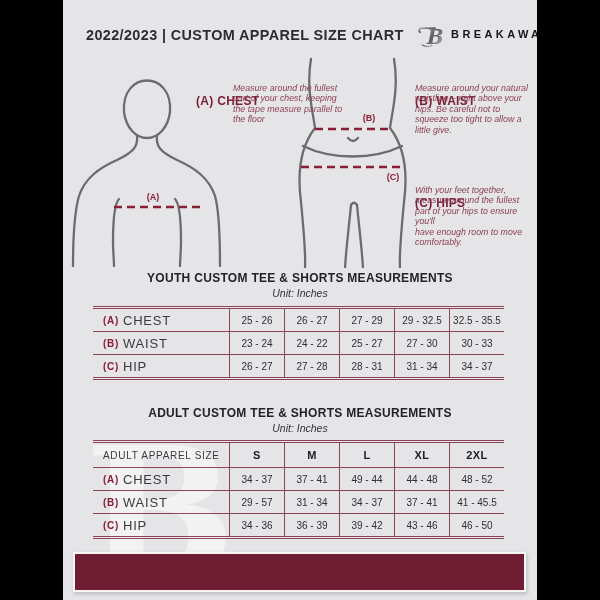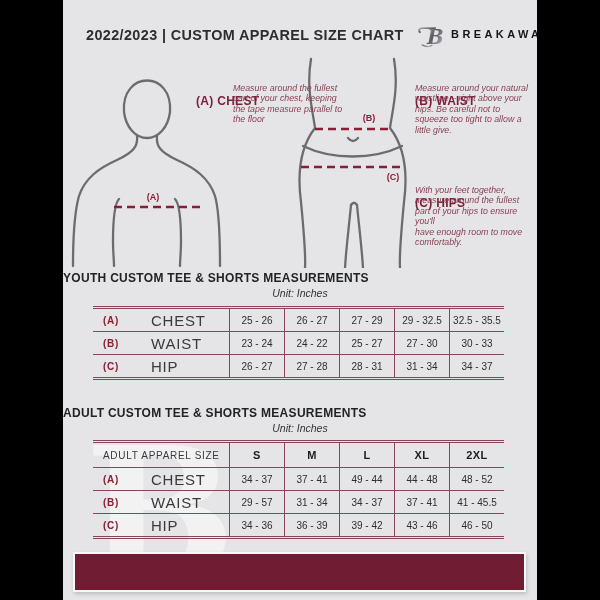--- a/index.html
+++ b/index.html
@@ -20,37 +20,37 @@
   .brand-name { font-weight:bold; font-size:11px; letter-spacing:3.4px; color:#161618; }
   
   .guide-heading { position:absolute; font-weight:bold; font-size:12px; color:#7c1d36; letter-spacing:0.3px;margin-top:32px; }
   .guide-text { position:absolute; font-style:italic; font-size:8.8px; line-height:10.4px;
                 color:#8a3d52; white-space:pre-line; }
   .fig { position:absolute; }
   .body-line { fill:none; stroke:#6c6c70; stroke-width:2.3; stroke-linecap:round; }
   .dash-line { fill:none; stroke:#8a1e35; stroke-width:2.4; stroke-dasharray:8 5; }
   .marker { font-family:"Liberation Sans",sans-serif; font-size:9px; font-weight:bold; fill:#8a1e35; }
   
-  .tbl-title { position:absolute; left:0; width:100%; font-weight:bold;
+  .tbl-title { position:absolute; left:0; width:100%; text-align:center; font-weight:bold;
                font-size:12px; color:#222326; letter-spacing:0.3px; z-index:2; }
   .tbl-unit { position:absolute; left:0; width:100%; text-align:center; font-style:italic;
               font-size:10.5px; color:#323235; z-index:2; }
   .tbl { position:absolute; left:30px; width:411px; z-index:2;
          border-top:3px double #8c4458; border-bottom:3px double #8c4458; }
   .trow { display:grid; grid-template-columns:136px repeat(5,1fr); height:22px; }
   .trow.thead { height:24px; }
   .trow + .trow { border-top:1px solid #8c4458; }
   .cell { display:flex; align-items:center; justify-content:center;
           font-size:10px; color:#2e2e31; }
   .trow > .cell + .cell { border-left:1px solid #8c4458; }
   .cell.lbl { justify-content:flex-start; padding-left:10px; letter-spacing:0.7px;
               font-size:10px; color:#3a3a3d; }
   .cell.sz { font-weight:bold; font-size:11px; color:#1d1d20; letter-spacing:0.5px; }
   .pfx { font-weight:bold; color:#8a1e35; margin-right:4px; }
-  .rowname { letter-spacing:0.8px; font-size:15px;margin-left:28px; }
+  .rowname { letter-spacing:0.8px; font-size:13px; }
   
   .watermark { position:absolute; left:22px; top:424px; z-index:1;
                font-family:"DejaVu Serif", serif; font-weight:bold; font-size:178px; line-height:1;
                color:rgba(255,255,255,0.5); }
   .footer-bar { position:absolute; left:10px; top:552px; width:453px; height:40px; z-index:3;
                 background:#701d33; border:2px solid #f7f7f8; box-sizing:border-box;
                 box-shadow:1px 2px 4px rgba(0,0,0,0.18); }
 </style>
 </head>
 <body>

